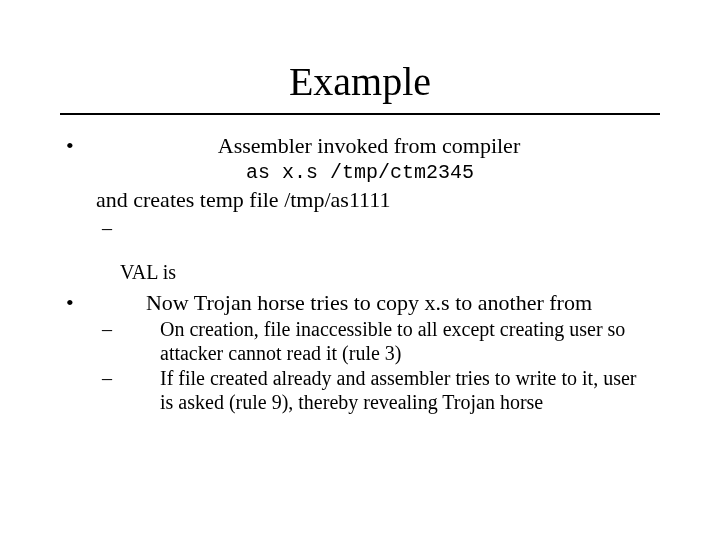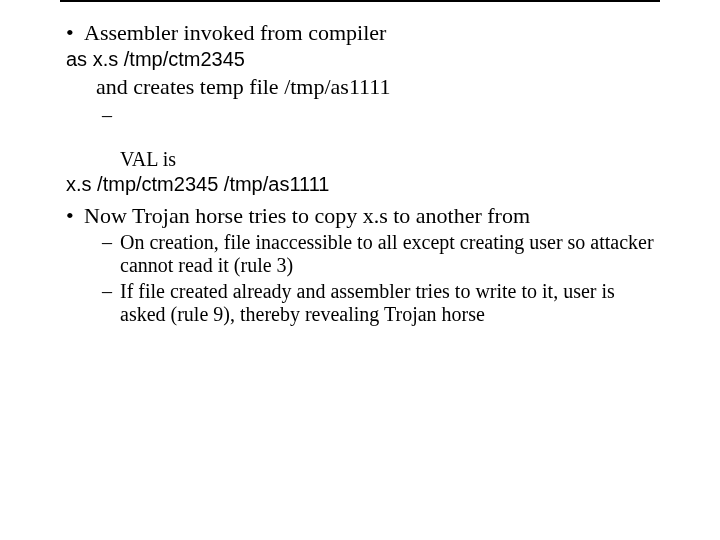--- a/index.html
+++ b/index.html
@@ -38,28 +38,30 @@
   .bullet {
     display: flex;
     margin-top: 4px;
   }
   .bullet .dot {
     width: 18px;
     flex: 0 0 18px;
   }
   .bullet .btext {
     flex: 1;
+    text-align: center;
   }
   .cont {
     margin-left: 30px; 
     margin-top: 2px;
   }
   .mono-center {
-    font-family: Liberation Sans, sans-serif;
+    font-family: Liberation Mono, monospace;
     font-size: 20px;
+    text-align: center;
     margin: 2px 0 0 0;
   }
   .sub {
     display: flex;
     margin-left: 36px;
     margin-top: 4px;
     font-size: 20px;
   }
   .sub .dash {
     width: 18px;
@@ -74,43 +76,44 @@
     margin-left: 36px;
     margin-top: 2px;
     font-size: 20px;
   }
   .sub2 .dash {
     width: 18px;
     flex: 0 0 18px;
   }
   .sub2 .stext {
     flex: 1;
+    margin-left: 40px;
   }
 </style>
 </head>
 <body>
 
 <div class="slide">
 
+  <div class="title">Example</div>
   <hr class="rule">
 
   <div class="content">
 
     <div class="bullet">
       <div class="dot">•</div>
       <div class="btext">Assembler invoked from compiler</div>
     </div>
     <div class="mono-center">as x.s /tmp/ctm2345</div>
     <div class="cont">and creates temp file /tmp/as1111</div>
 
     <div class="sub">
       <div class="dash">–</div>
       <div class="stext">VAL is</div>
     </div>
-    <div class="mono-center">x.s /tmp/ctm2345 /tmp/as1111</div>
 
     <div class="bullet" style="margin-top:6px;">
       <div class="dot">•</div>
       <div class="btext">Now Trojan horse tries to copy x.s to another from</div>
     </div>
 
     <div class="sub2">
       <div class="dash">–</div>
       <div class="stext">On creation, file inaccessible to all except creating user so attacker cannot read it (rule 3)</div>
     </div>

